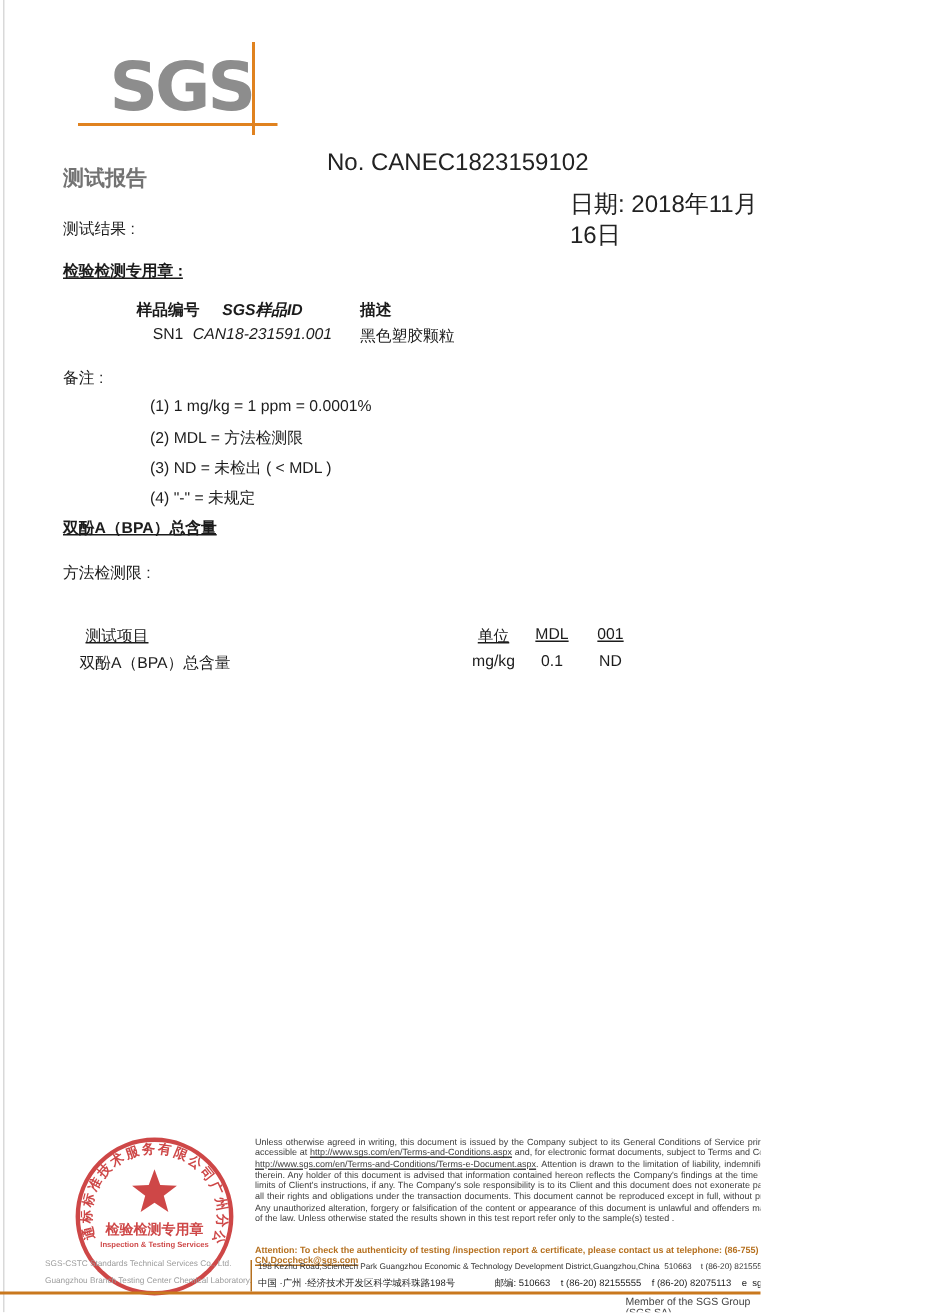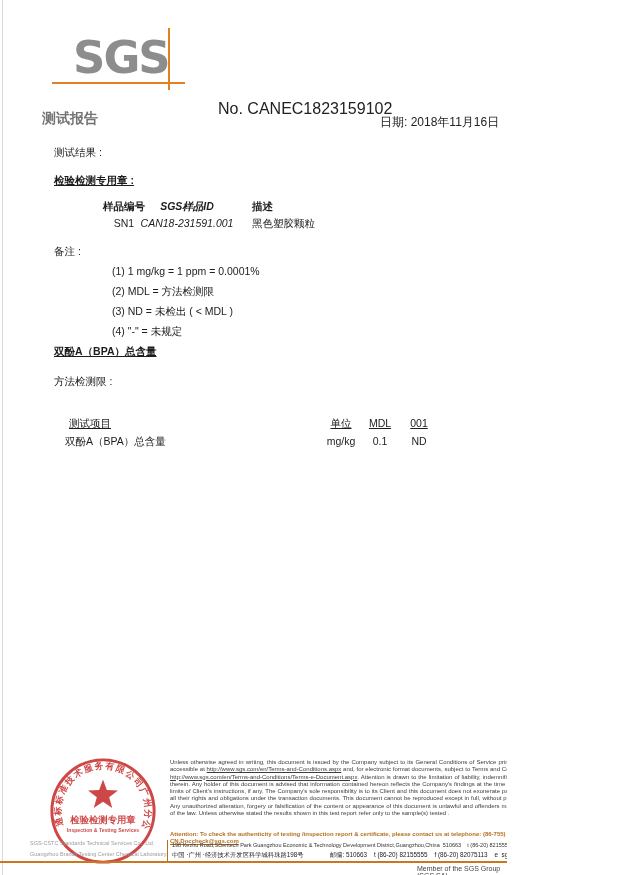--- a/index.html
+++ b/index.html
@@ -14,24 +14,24 @@
 
   
   .logo-text { left:73px; top:31px; font-size:45px; font-weight:bold; color:#8d8d8d;
                letter-spacing:-2px; font-family:"DejaVu Sans", sans-serif; }
   .logo-vline { left:168px; top:28px; width:2px; height:62px; background:#e0821f; }
   .logo-hline { left:52px; top:82px; width:133px; height:2px; background:#e0821f; }
 
   
   .doc-title { left:42px; top:110px; font-size:14px; font-weight:bold; color:#737373; }
   .report-no { left:218px; top:100px; font-size:16px; }
-  .doc-date  { left:380px; top:114px; font-size:12px; }
+  .doc-date  { left:380px; top:126px; font-size:16px; }
   .doc-page  { left:522px; top:114px; font-size:10.5px; }
 
-  .body-text { font-size:10.5px; color:#1c1c1c;margin-left:12px; }
+  .body-text { font-size:10.5px; color:#1c1c1c; }
   .lbl-results    { left:42px; top:146px; }
   .lbl-sampledesc { left:42px; top:174px; font-weight:bold; text-decoration:underline; }
 
   
   .st-h { font-weight:bold; }
   .st-c1 { left:62px;  width:100px; text-align:center; }
   .st-c2 { left:123px; width:104px; text-align:center;font-style:italic; }
   .st-c3 { left:240px; }
   .st-row1 { top:200px; }
   .st-row2 { top:217px; }

